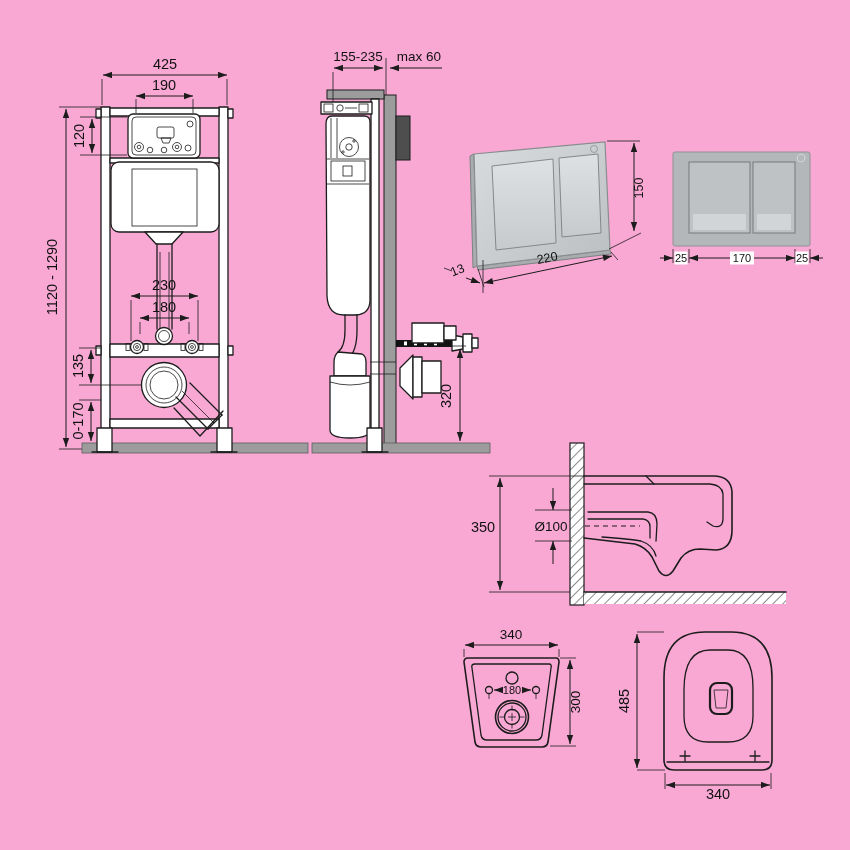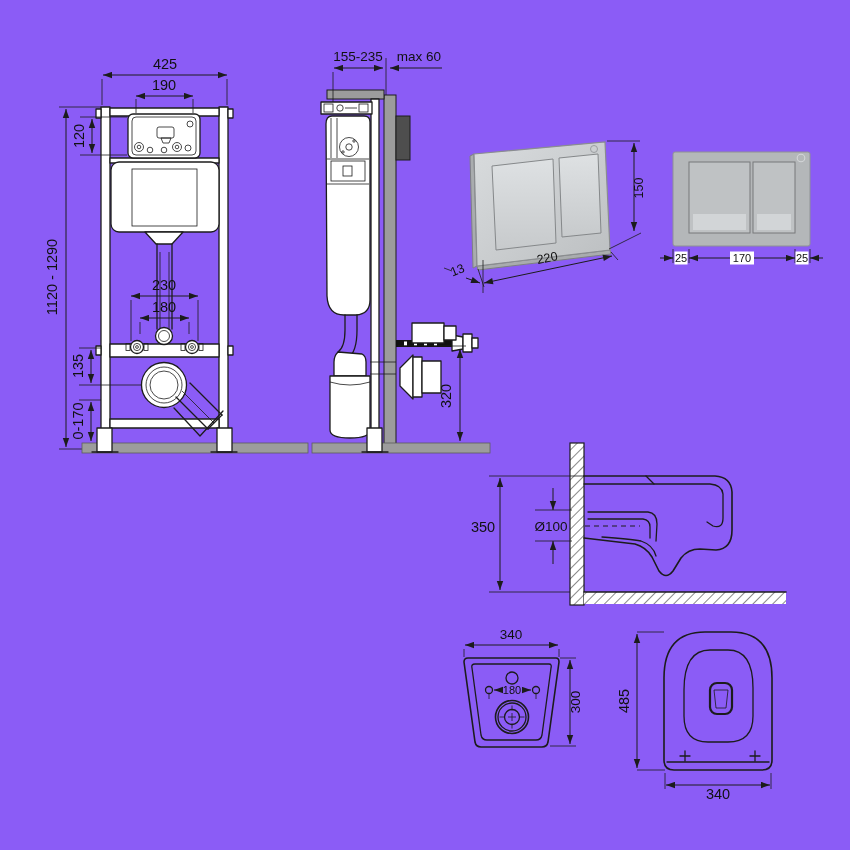--- a/index.html
+++ b/index.html
@@ -1,16 +1,16 @@
 <!DOCTYPE html>
 <html><head>
 <meta charset="utf-8">
 <style>
   html,body{margin:0;padding:0;background:#fff;}
-  .sheet{position:relative;width:850px;height:850px;background:#8b5cf6;overflow:hidden;}
+  .sheet{position:relative;width:850px;height:850px;background:#f9a8d4;overflow:hidden;}
   svg{position:absolute;left:0;top:0;}
   .ln{stroke:#1c1c1c;fill:none;stroke-width:1.3;stroke-linejoin:round;stroke-linecap:round;}
   .lnt{stroke:#1c1c1c;fill:none;stroke-width:1.6;stroke-linejoin:round;stroke-linecap:round;}
   .wf{fill:#ffffff;stroke:#1c1c1c;stroke-width:1.3;stroke-linejoin:round;}
   .dim{stroke:#1c1c1c;stroke-width:1;fill:none;}
   .thin{stroke:#1c1c1c;stroke-width:0.8;fill:none;}
   .dash{stroke:#1c1c1c;stroke-width:1;fill:none;stroke-dasharray:5 4;}
   .t{font-family:"Liberation Sans",sans-serif;font-size:14.5px;fill:#111;text-anchor:middle;}
   .tm{font-family:"Liberation Sans",sans-serif;font-size:13.5px;fill:#111;text-anchor:middle;}
   .ts{font-family:"Liberation Sans",sans-serif;font-size:12.5px;fill:#111;text-anchor:middle;}

